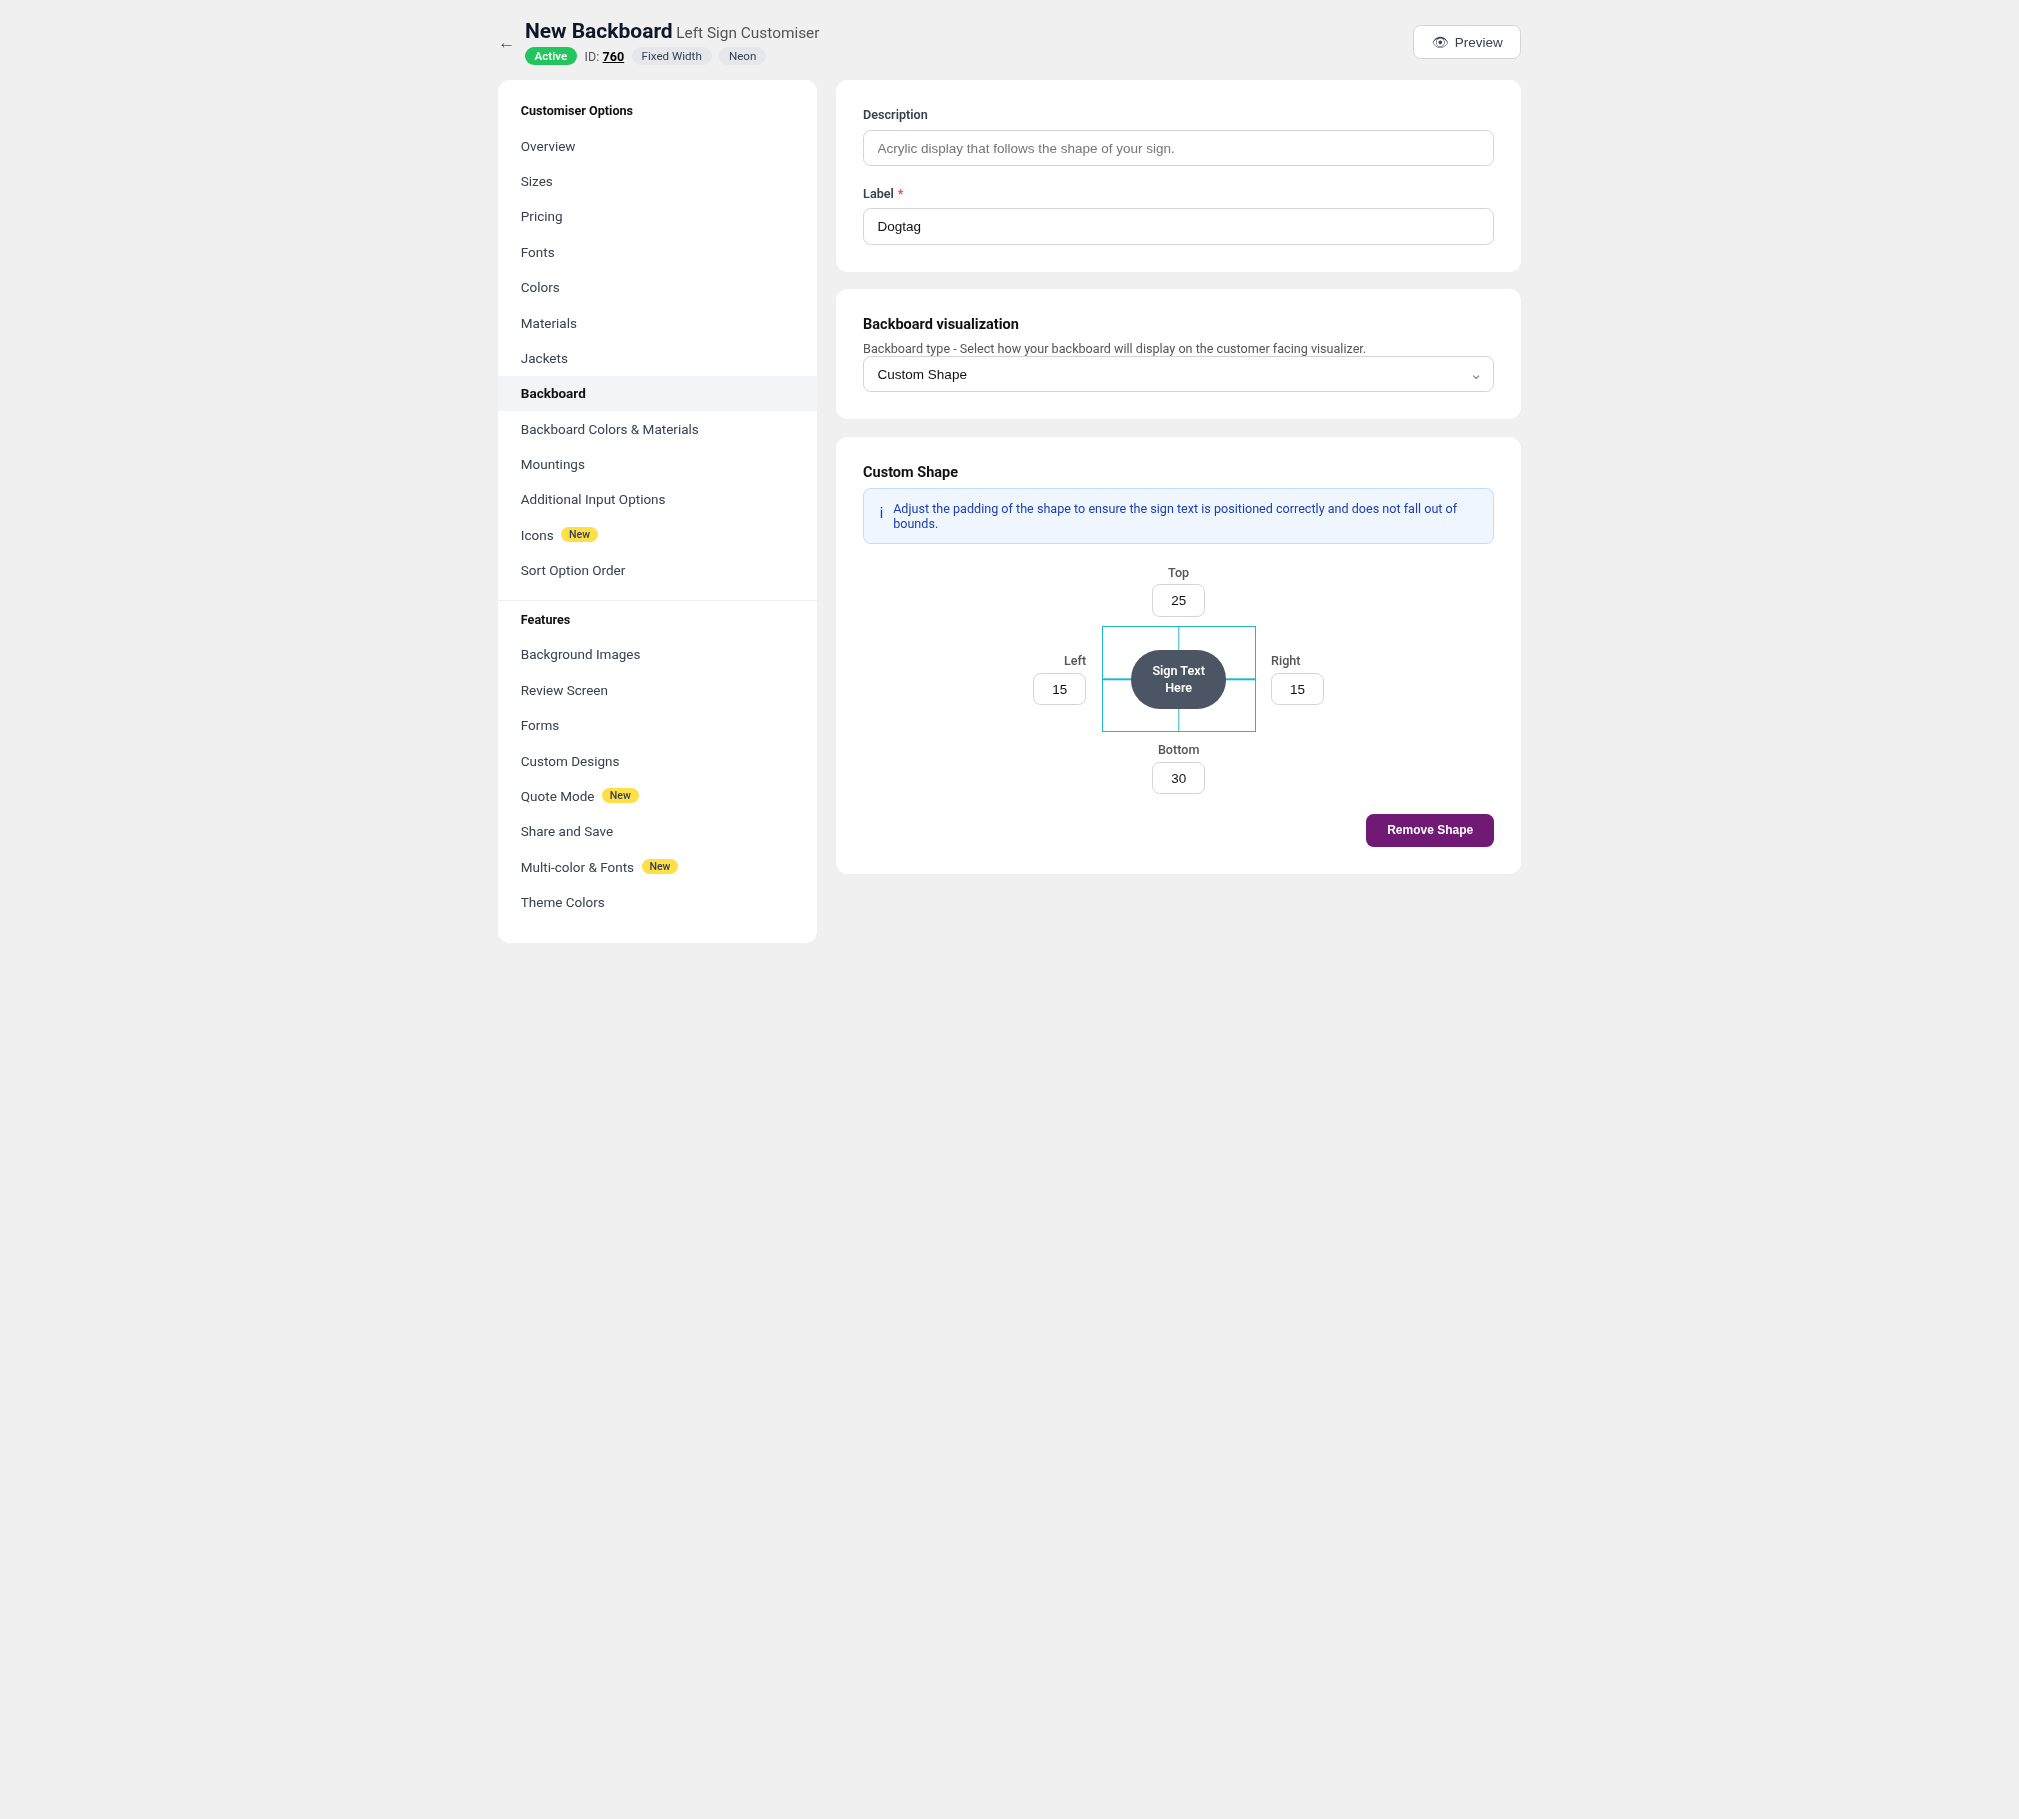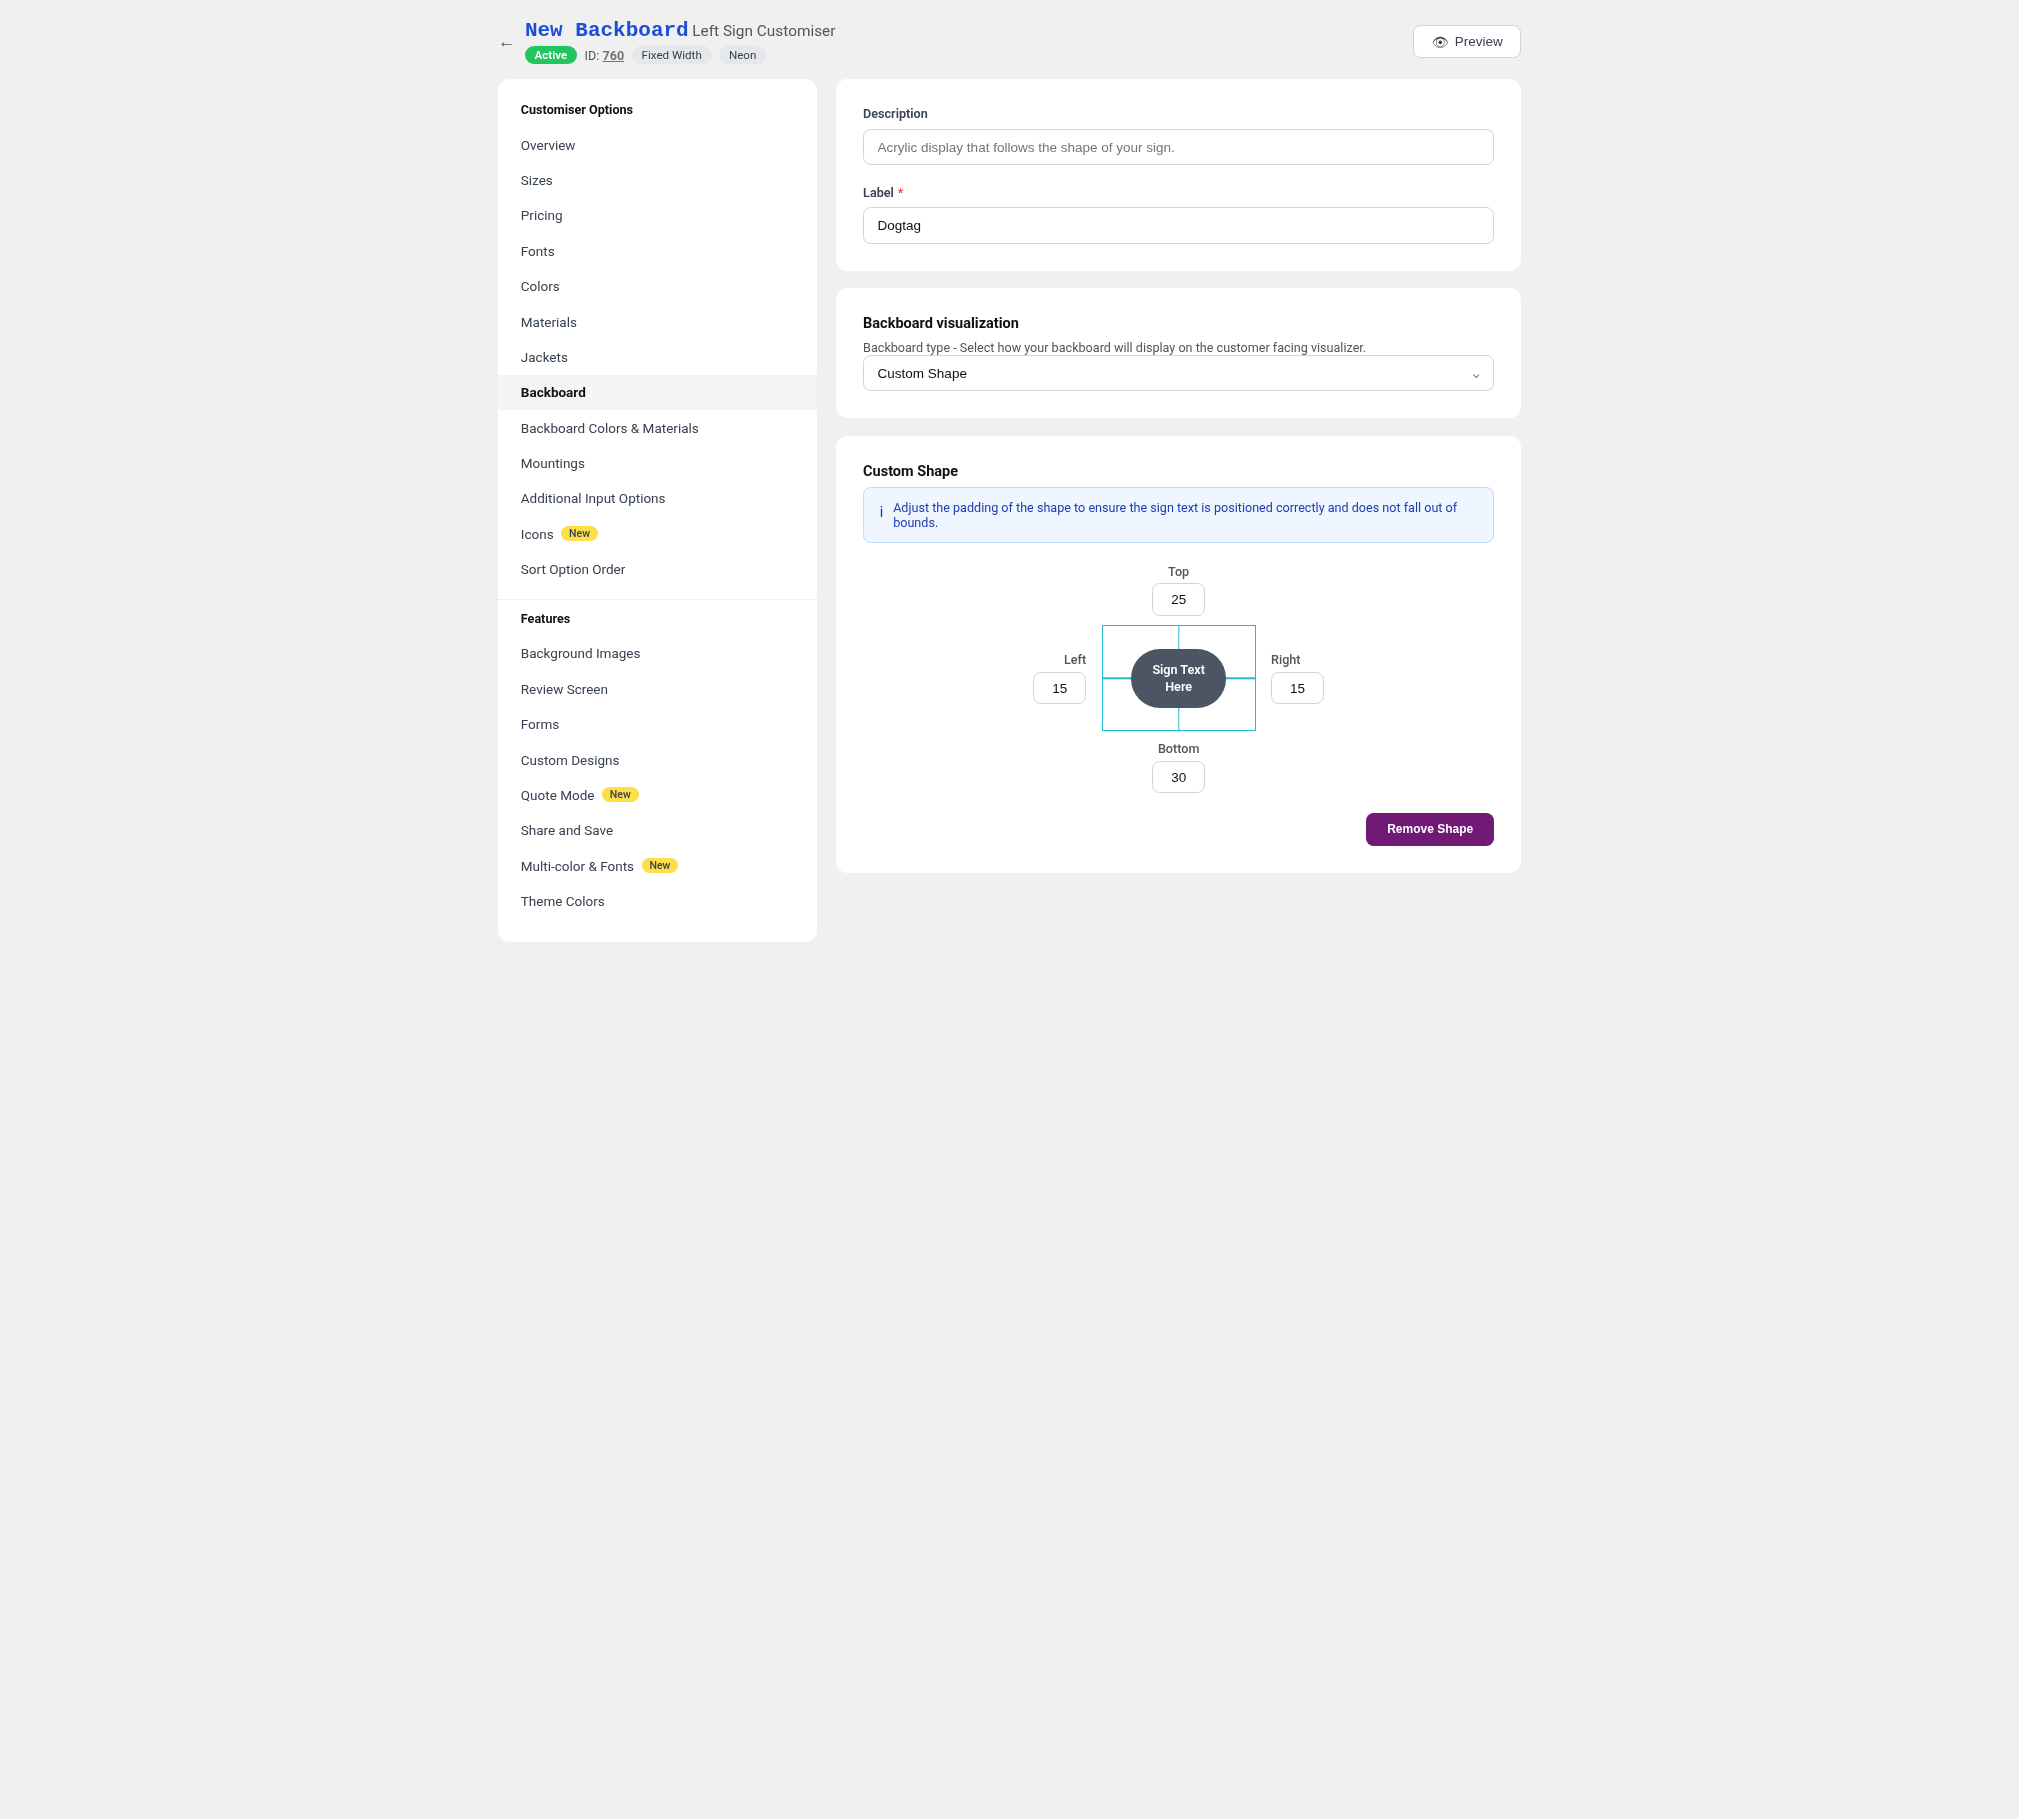--- a/index.html
+++ b/index.html
@@ -32,22 +32,21 @@
       border: none;
       cursor: pointer;
       font-size: 17.4px;
       color: #555;
       display: flex;
       align-items: center;
     }
     .page-title {
       font-size: 21px;
       font-weight: 700;
-      color: #1d4ed8;
-      font-family: Liberation Mono, monospace;
+      color: #0f172a;
     }
     .page-subtitle {
       font-size: 15.4px;
       font-weight: 400;
       color: #555;
     }
     .badge-row {
       display: flex;
       align-items: center;
       gap: 7.7px;
@@ -59,21 +58,21 @@
       border-radius: 11.6px;
       padding: 1.9px 9.7px;
       font-size: 11.6px;
       font-weight: 600;
     }
     .badge-id {
       font-size: 12.6px;
       color: #555;
     }
     .badge-id strong {
-      color: #737373;
+      color: #000000;
       text-decoration: underline;
     }
     .badge-pill {
       background: #e5e7eb;
       color: #374151;
       border-radius: 11.6px;
       padding: 1.9px 9.7px;
       font-size: 11.6px;
     }
     .preview-btn {

